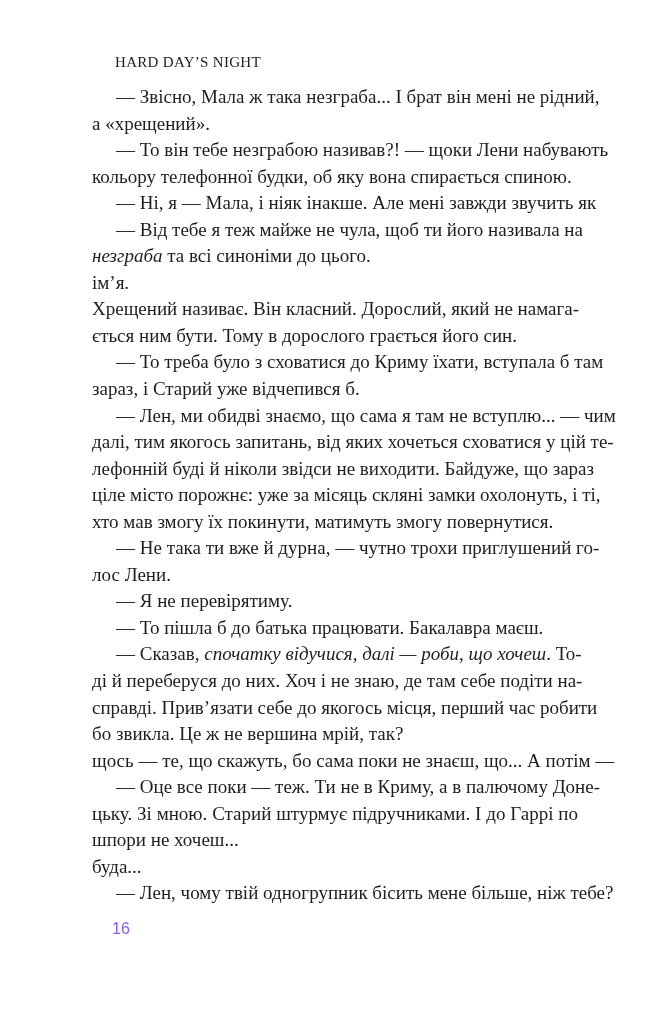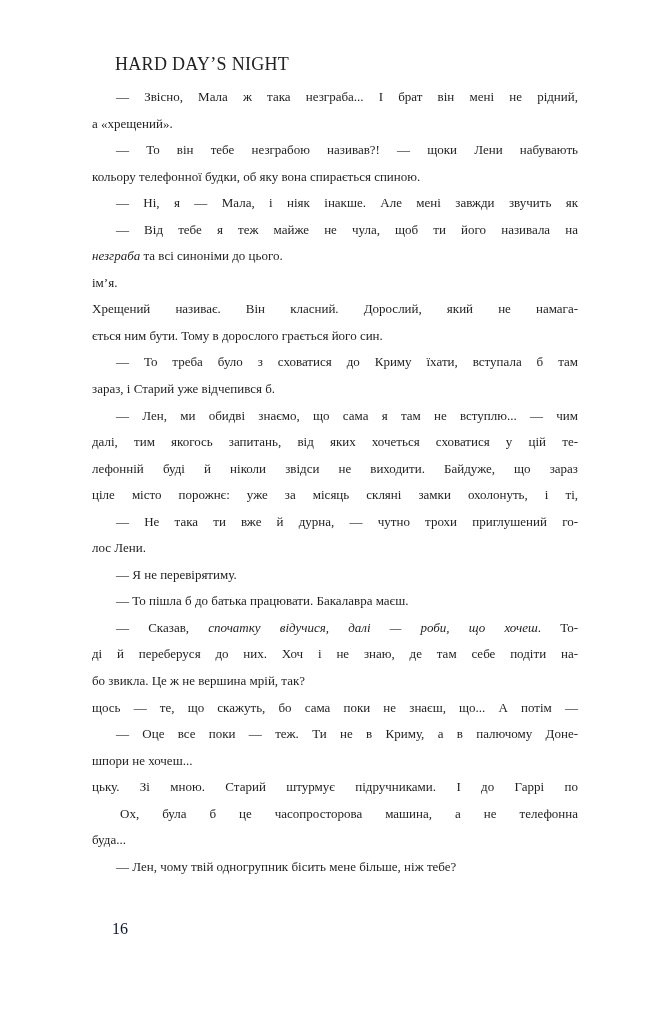--- a/index.html
+++ b/index.html
@@ -1,24 +1,24 @@
 <!DOCTYPE html>
 <html><head>
   <meta charset="utf-8">
   <style>
     html, body { margin: 0; padding: 0; background: #ffffff; }
     body { width: 665px; height: 1024px; position: relative; overflow: hidden; font-family: "DejaVu Serif", "Liberation Serif", serif; color: #1e1e1e; }
-    .header { position: absolute; left: 115px; top: 54px; font-family: "Liberation Serif", serif; font-size: 18px; letter-spacing: 0.3px; color: #222; }
-    .body-text { position: absolute; left: 92px; top: 84px; width: 486px; font-family: "Liberation Serif", serif; font-size: 13px; }
+    .header { position: absolute; left: 115px; top: 54px; font-family: "Liberation Serif", serif; font-size: 15px; letter-spacing: 0.3px; color: #222; }
+    .body-text { position: absolute; left: 92px; top: 84px; width: 486px; font-family: "Liberation Serif", serif; font-size: 19px; }
     .line { height: 26.55px; line-height: 26.55px; white-space: nowrap; text-align: justify; text-align-last: justify; overflow: visible; }
     .line.last { text-align-last: left; }
     .line.indent { padding-left: 24px; }
     .line.indent2 { padding-left: 28px; }
     .seg-i { font-style: italic; }
-    .page-number { position: absolute; left: 112px; top: 920px; font-family: Liberation Serif, serif; font-size: 16px; color: #0f172a; }
+    .page-number { position: absolute; left: 112px; top: 920px; font-family: Liberation Sans, sans-serif; font-size: 16px; color: #8b5cf6; }
   </style>
 </head>
 <body>
 
 <div class="header">HARD DAY’S NIGHT</div>
 
 <div class="body-text" id="body-text">
     <div class="line indent"><span>— Звісно, Мала ж така незграба... І брат він мені не рідний,</span></div>
     <div class="line last"><span>а «хрещений».</span></div>
     <div class="line indent"><span>— То він тебе незграбою називав?! — щоки Лени набувають</span></div>
@@ -28,29 +28,30 @@
     <div class="line last"><span class="seg-i">незграба</span><span> та всі синоніми до цього.</span></div>
     <div class="line last"><span>ім’я.</span></div>
     <div class="line"><span>Хрещений називає. Він класний. Дорослий, який не намага-</span></div>
     <div class="line last"><span>ється ним бути. Тому в дорослого грається його син.</span></div>
     <div class="line indent"><span>— То треба було з сховатися до Криму їхати, вступала б там</span></div>
     <div class="line last"><span>зараз, і Старий уже відчепився б.</span></div>
     <div class="line indent"><span>— Лен, ми обидві знаємо, що сама я там не вступлю... — чим</span></div>
     <div class="line"><span>далі, тим якогось запитань, від яких хочеться сховатися у цій те-</span></div>
     <div class="line"><span>лефонній буді й ніколи звідси не виходити. Байдуже, що зараз</span></div>
     <div class="line"><span>ціле місто порожнє: уже за місяць скляні замки охолонуть, і ті,</span></div>
+    <div class="line last"><span>хто мав змогу їх покинути, матимуть змогу повернутися.</span></div>
     <div class="line indent"><span>— Не така ти вже й дурна, — чутно трохи приглушений го-</span></div>
     <div class="line last"><span>лос Лени.</span></div>
     <div class="line last indent"><span>— Я не перевірятиму.</span></div>
     <div class="line last indent"><span>— То пішла б до батька працювати. Бакалавра маєш.</span></div>
     <div class="line indent"><span>— Сказав, </span><span class="seg-i">спочатку відучися, далі — роби, що хочеш</span><span>. То-</span></div>
     <div class="line"><span>ді й переберуся до них. Хоч і не знаю, де там себе подіти на-</span></div>
+    <div class="line"><span>справді. Прив’язати себе до якогось місця, перший час робити</span></div>
     <div class="line last"><span>бо звикла. Це ж не вершина мрій, так?</span></div>
     <div class="line"><span>щось — те, що скажуть, бо сама поки не знаєш, що... А потім —</span></div>
     <div class="line indent"><span>— Оце все поки — теж. Ти не в Криму, а в палючому Доне-</span></div>
+    <div class="line"><span>цьку. Зі мною. Старий штурмує підручниками. І до Гаррі по</span></div>
     <div class="line last"><span>шпори не хочеш...</span></div>
-    <div class="line"><span>цьку. Зі мною. Старий штурмує підручниками. І до Гаррі по</span></div>
-    <div class="line indent2"><span>Ох, була б це часопросторова машина, а не телефонна</span></div>
     <div class="line last"><span>буда...</span></div>
     <div class="line last indent"><span>— Лен, чому твій одногрупник бісить мене більше, ніж тебе?</span></div>
   </div>
 
 <div class="page-number">16</div>
 
 </body></html>

